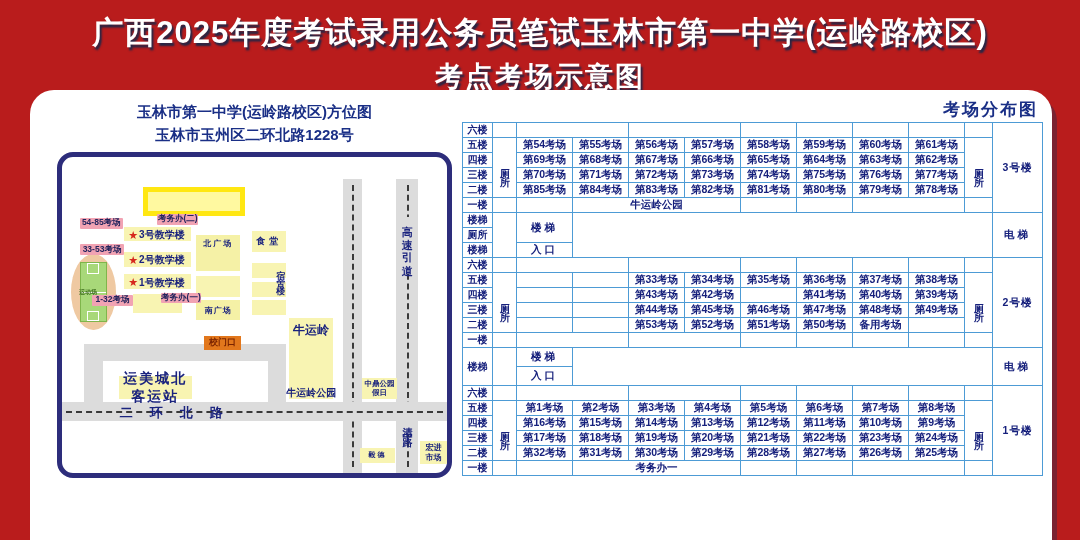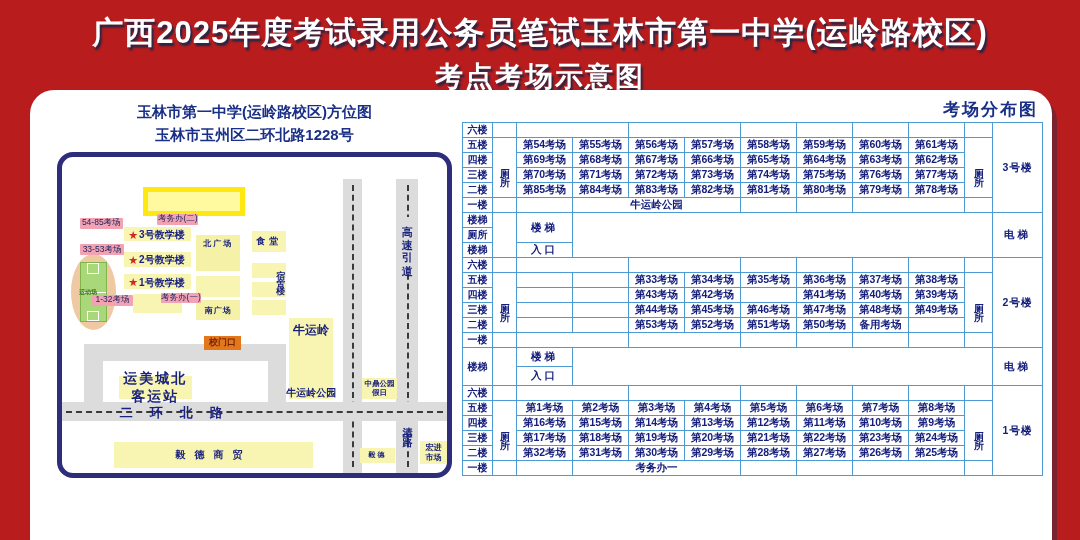--- a/index.html
+++ b/index.html
@@ -18,21 +18,21 @@
              color:#1A2F86;font-weight:bold;font-size:15px;line-height:1.55;}
   .map-box{position:absolute;left:27px;top:62px;width:395px;height:326px;background:#fff;
            border:5px solid #2D2D7B;border-radius:16px;overflow:hidden;}
   .map-box .abs{position:absolute;}
   .bldg{background:#F8F4B2;}
   .plaza{background:#F5F1A6;}
   .road{background:#DCDCDC;}
   .road-v:after{content:"";position:absolute;left:50%;top:2%;bottom:2%;border-left:2px dashed #3a3a3a;}
   .road-h:after{content:"";position:absolute;top:48%;left:1%;right:1%;border-top:2px dashed #3a3a3a;}
   .mlabel{color:#1A237E;font-weight:bold;display:flex;align-items:center;justify-content:center;text-align:center;}
-  .pink{background:#F1A3B3;color:#23255E;font-weight:normal;font-size:8.5px;display:flex;
+  .pink{background:#F1A3B3;color:#23255E;font-weight:bold;font-size:8.5px;display:flex;
         align-items:center;justify-content:center;white-space:nowrap;border-radius:1px;}
   .star{color:#D6281E;font-size:11px;margin-right:1px;}
   .starline{color:#1A237E;font-weight:bold;font-size:10px;white-space:nowrap;display:flex;align-items:center;}
   .vtext{writing-mode:vertical-rl;color:#1A237E;font-weight:bold;white-space:nowrap;}
   .oval{background:#EFC9A2;border-radius:50%;}
   .pitch{position:absolute;left:20%;right:20%;top:11%;bottom:11%;background:#A8D879;border:1px solid #7FB54B;}
   .pitch .mid{position:absolute;left:0;right:0;top:50%;border-top:1px solid #fff;}
   .pitch .g1,.pitch .g2{position:absolute;left:25%;right:25%;height:18%;border:1px solid #fff;}
   .pitch .g1{top:0;} .pitch .g2{bottom:0;}
   .gate{background:#E2771C;color:#7B2400;font-weight:bold;font-size:9px;display:flex;
@@ -143,23 +143,20 @@
       <div class="abs mlabel" style="left:56.5%;top:72.6%;width:16.5%;font-size:10px;color:#1A237E;">
           <span>牛运岭公园</span>
         </div>
       <div class="abs bldg mlabel" style="left:78%;top:69.9%;width:8.9%;height:6.7%;font-size:7.5px;flex-direction:column;line-height:1.3;">
         <div>中鼎公园</div>
         <div>假日</div>
       </div>
       <div class="abs mlabel" style="left:15%;top:78.3%;font-size:13px;letter-spacing:17px;color:#1A237E;white-space:nowrap;">
           <span>二环北路</span>
         </div>
-      <div class="abs bldg mlabel" style="left:13.4%;top:90.2%;width:51.9%;height:8.3%;font-size:10px;letter-spacing:9px;">
-          <span>毅德商贸</span>
-        </div>
       <div class="abs bldg mlabel" style="left:77.5%;top:92%;width:8.9%;height:4.9%;font-size:7px;letter-spacing:2px;">
           <span>毅德</span>
         </div>
       <div class="abs bldg mlabel" style="left:93%;top:89.9%;width:7%;height:7.4%;font-size:8px;flex-direction:column;line-height:1.25;">
         <div>宏进</div>
         <div>市场</div>
       </div>
       <div class="abs vtext" style="left:87.6%;top:19%;font-size:11px;letter-spacing:13px;background:#DCDCDC;">高速引道</div>
       <div class="abs vtext" style="left:87.8%;top:83%;font-size:10px;letter-spacing:5px;background:#DCDCDC;">清宁路</div>
     </div>

